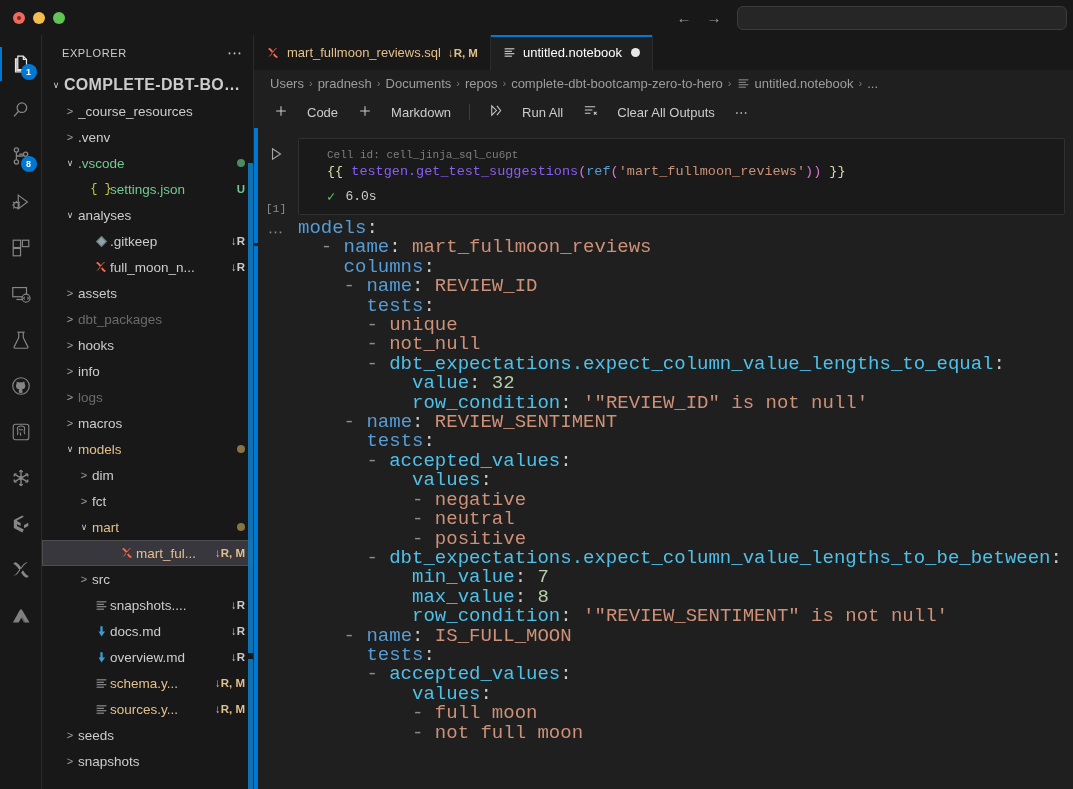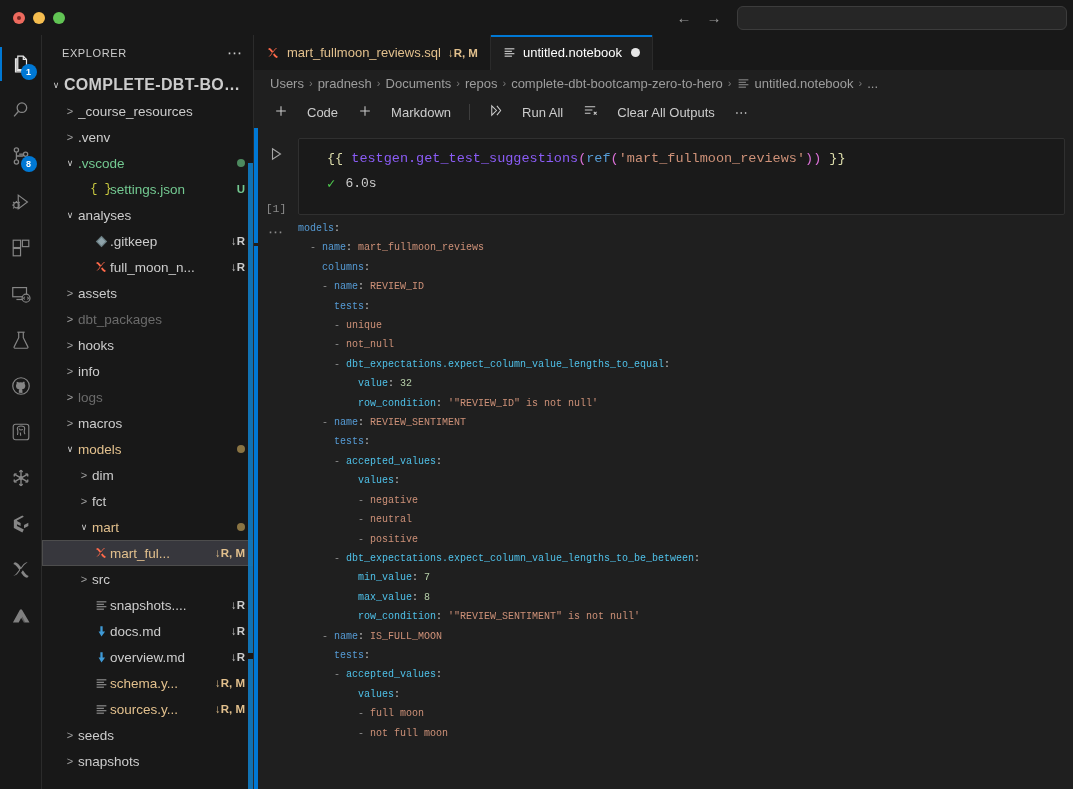--- a/index.html
+++ b/index.html
@@ -154,21 +154,21 @@
   .cellid { color: #7e7e7e; font-size: 11px; font-family: "Liberation Mono", monospace; padding-left: 28px; margin-bottom: 1px;}
   .cell-status {
     display: flex; align-items: center; gap: 10px; padding: 6px 0 8px 28px;
     font-family: "Liberation Mono", monospace; font-size: 13px; color: #cccccc;
   }
   .check { color: #4ec94e; font-size: 14px; }
 
   .output-wrap { display: flex; padding-top: 4px; }
   .out-gutter { width: 44px; flex: 0 0 44px; text-align: center; color: #8b8b8b; font-size: 15px; letter-spacing: 1px; padding-top: 4px;}
   .output {
-    flex: 1; font-family: "Liberation Mono", monospace; font-size: 10px; line-height: 19.4px;
+    flex: 1; font-family: "Liberation Mono", monospace; font-size: 19px; line-height: 19.4px;
     white-space: pre; padding-right: 10px;
   }
 
   
   .y-key { color: #569cd6; }
   .y-key2 { color: #4fc1e9; }
   .y-val { color: #ce9178; }
   .y-num { color: #b5cea8; }
   .y-dash { color: #8c8c8c; }
   .y-plain { color: #cccccc; }
@@ -429,21 +429,21 @@
           </div>
           <div class="row" style="padding-left: 34px;">
             <span class="twisty" style="font-size: 11px; color: rgb(160, 160, 160);">&gt;</span>
             <span class="label c-default">fct</span>
           </div>
           <div class="row" style="padding-left: 34px;">
             <span class="twisty" style="font-size: 9px;">∨</span>
             <span class="label c-amber">mart</span>
             <span class="dot" style="background: rgb(138, 116, 67);"></span>
           </div>
-          <div class="row selected" style="padding-left: 34px;">
+          <div class="row selected" style="padding-left: 60px;">
             <span class="twisty"></span>
             <span class="ficon">
               <svg width="14" height="14" viewBox="0 0 24 24" fill="#ff694a">
                 <path d="M5.2 3.6c2 .1 3.5 1.5 5 3.3l1.8 2.2-1.9 2.6-1.8-2.4C6.8 7.4 5.5 6.2 3.6 5.5zM18.8 3.6c-2 .1-3.5 1.5-5 3.3l-6.4 8.4c-1.1 1.4-2.3 2.4-3.8 3 2.1 0 3.7-1.2 5.2-3l6.4-8.4c1.1-1.4 2.3-2.5 3.8-3.1zM18.8 20.4c-2-.1-3.6-1.5-5-3.3l-1.7-2.2 1.9-2.6 1.8 2.4c1.4 1.9 2.8 3.1 4.6 3.8z"></path>
                 <circle cx="12" cy="12" r="1.1" fill="#181818"></circle>
               </svg>
             </span>
             <span class="label c-amber">mart_ful...</span>
             <span class="gitbadge c-amber">↓R, M</span>
           </div>
@@ -622,20 +622,21 @@
         <div class="cell-wrap">
           <div class="cell-gutter">
             <div class="runbtn">
               <svg width="16" height="16" viewBox="0 0 16 16" fill="none" stroke="currentColor" stroke-width="1.1">
                   <path d="M4.5 2.8 12.5 8l-8 5.2z"></path>
                 </svg>
             </div>
             <div class="exec-count">[1]</div>
           </div>
           <div class="cell-box">
+            <div class="cellid">Cell id: cell_jinja_sql_cu6pt</div>
             <div class="cell-code" id="cellcode"><span class="j-brace">{{</span><span class="j-plain"> </span><span class="j-ident">testgen.get_test_suggestions</span><span class="j-paren">(</span><span class="j-fn">ref</span><span class="j-paren">(</span><span class="j-str">'mart_fullmoon_reviews'</span><span class="j-paren">)</span><span class="j-paren">)</span><span class="j-plain"> </span><span class="j-brace">}}</span></div>
             <div class="cell-status">
               <span class="check">✓</span>
               <span>6.0s</span>
             </div>
           </div>
         </div>
 
         <div class="output-wrap">
           <div class="out-gutter">

